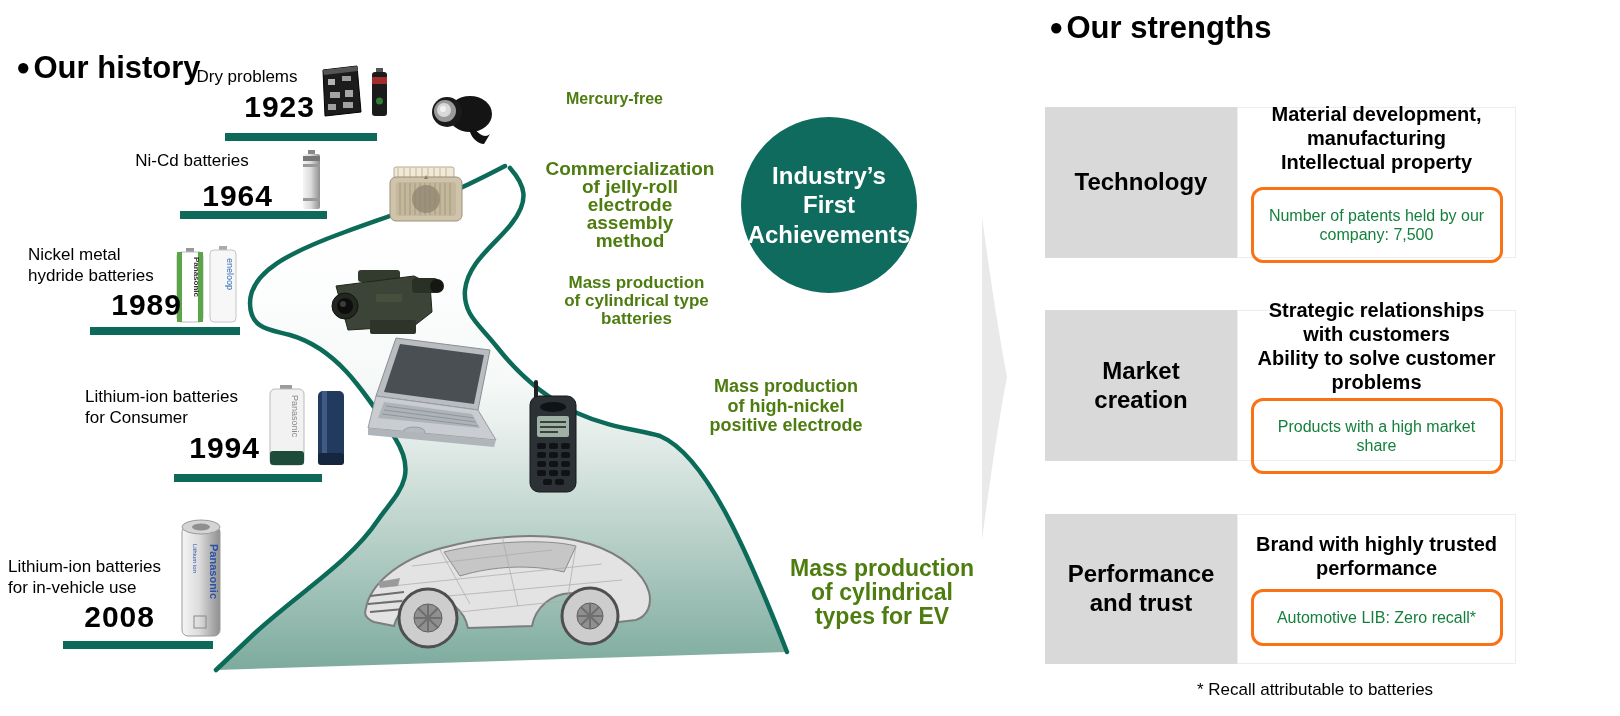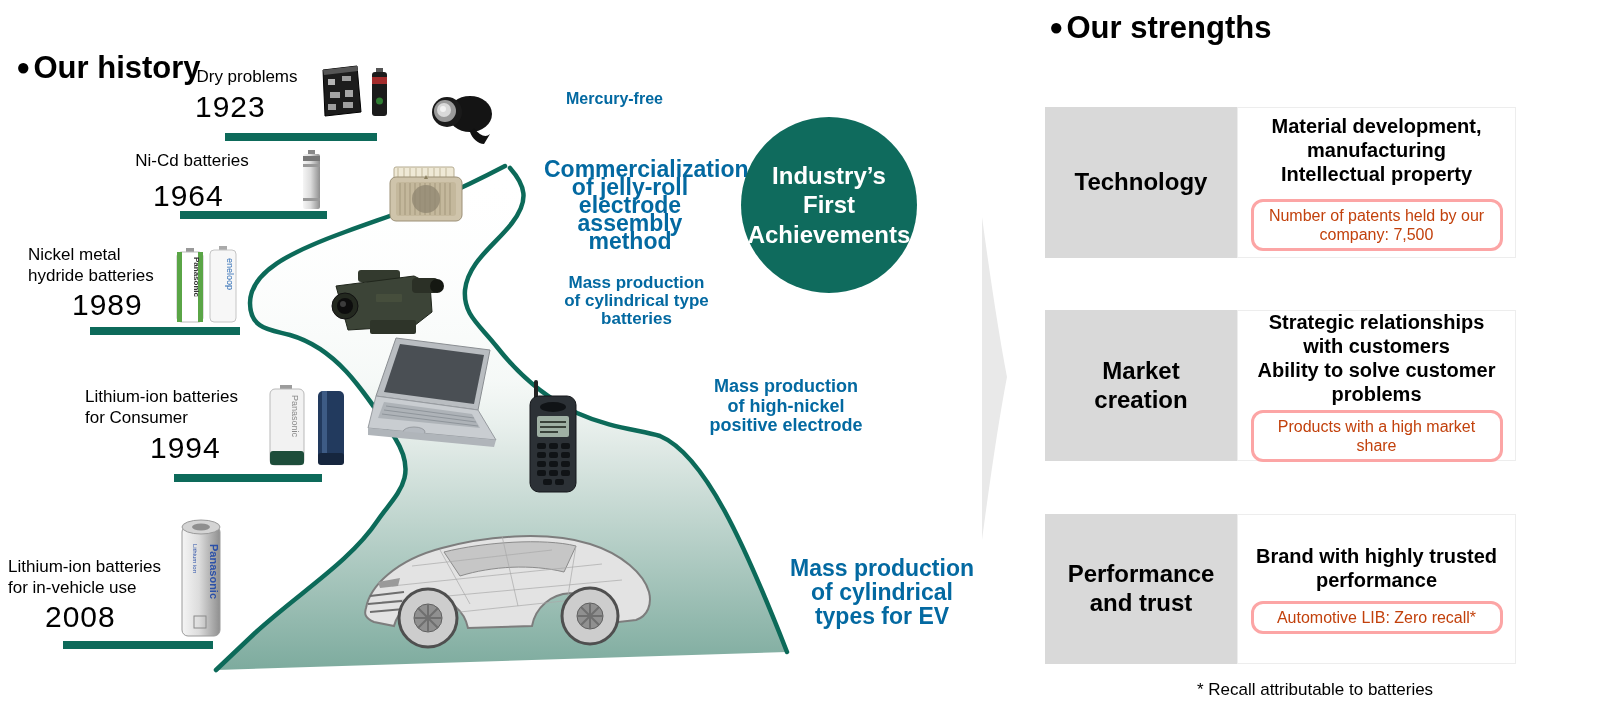--- a/index.html
+++ b/index.html
@@ -4,35 +4,35 @@
 <style>
   html,body{margin:0;padding:0;background:#fff;}
   body{font-family:"Liberation Sans","DejaVu Sans",sans-serif;color:#000;}
   #canvas{position:relative;width:1620px;height:716px;background:#fff;overflow:hidden;}
   .layer-svg{position:absolute;left:0;top:0;z-index:1;pointer-events:none;}
   .product{position:absolute;z-index:2;}
   .section-title{position:absolute;font-size:31px;font-weight:bold;z-index:4;white-space:nowrap;}
   .section-title .bullet{font-size:24px;vertical-align:3px;margin-right:3px;}
   .tl-label{position:absolute;font-size:17px;line-height:21px;white-space:pre-line;z-index:3;}
   .tl-label.center{text-align:center;}
-  .tl-year{position:absolute;font-size:30px;font-weight:normal;text-align:left;letter-spacing:1px;z-index:3;}
+  .tl-year{position:absolute;font-size:30px;font-weight:bold;text-align:right;letter-spacing:1px;z-index:3;}
   .tl-bar{position:absolute;height:8px;background:#0d6a5a;z-index:3;}
-  .g-text{position:absolute;color:#0369a1;font-weight:bold;text-align:center;white-space:pre-line;z-index:3;}
+  .g-text{position:absolute;color:#4d7c0f;font-weight:bold;text-align:center;white-space:pre-line;z-index:3;}
   .badge{position:absolute;left:741px;top:117px;width:176px;height:176px;border-radius:50%;
          background:#0f6b5d;display:flex;align-items:center;justify-content:center;
          color:#fff;font-weight:bold;font-size:24px;line-height:1.22;text-align:center;
          white-space:pre-line;z-index:3;}
   .srow{position:absolute;left:1045px;width:471px;display:flex;z-index:3;}
   .srow-label{width:192px;background:#d9d9d9;display:flex;align-items:center;justify-content:center;
               text-align:center;font-size:24px;font-weight:bold;line-height:1.2;white-space:pre-line;}
   .srow-body{flex:1;background:#fff;border:1px solid #ededed;display:flex;flex-direction:column;
              align-items:center;justify-content:center;}
   .srow-desc{font-weight:bold;font-size:20px;line-height:24px;text-align:center;white-space:pre-line;}
-  .pill{width:252px;box-sizing:border-box;border:3px solid #fca5a5;border-radius:12px;color:#c2410c;
-        font-size:16px;line-height:19px;text-align:center;white-space:pre-line;padding:4px 6px;}
+  .pill{width:252px;box-sizing:border-box;border:3px solid #f97316;border-radius:12px;color:#15803d;
+        font-size:16px;line-height:19px;text-align:center;white-space:pre-line;padding:16px 6px;}
   .g1{gap:13px;} .g2{gap:4px;} .g3{gap:9px;}
   .footnote{position:absolute;left:1100px;top:680px;width:430px;text-align:center;font-size:17px;z-index:3;}
 </style>
 </head>
 <body>
 
 <div id="canvas">
 
   <svg class="layer-svg" width="1620" height="716" viewBox="0 0 1620 716">
     <defs>
@@ -85,21 +85,21 @@
 for Consumer</div>
   <div class="tl-year" style="left:150px;top:431px;width:110px;">1994</div>
   <div class="tl-bar" style="left:174px;top:474px;width:148px;"></div>
 
   <div class="tl-label" style="left:8px;top:556px;width:175px;">Lithium-ion batteries
 for in-vehicle use</div>
   <div class="tl-year" style="left:45px;top:600px;width:110px;">2008</div>
   <div class="tl-bar" style="left:63px;top:641px;width:150px;"></div>
 
   <div class="g-text" style="left:537px;top:90px;width:155px;font-size:16px;line-height:18px;">Mercury-free</div>
-  <div class="g-text" style="left:544px;top:160px;width:172px;font-size:23px;line-height:18px;">Commercialization
+  <div class="g-text" style="left:544px;top:160px;width:172px;font-size:19px;line-height:18px;">Commercialization
 of jelly-roll
 electrode assembly
 method</div>
   <div class="g-text" style="left:549px;top:274px;width:175px;font-size:17px;line-height:18px;">Mass production
 of cylindrical type
 batteries</div>
   <div class="g-text" style="left:690px;top:377px;width:192px;font-size:18px;line-height:19.5px;">Mass production
 of high-nickel
 positive electrode</div>
   <div class="g-text" style="left:768px;top:556px;width:228px;font-size:23px;line-height:24px;">Mass production

